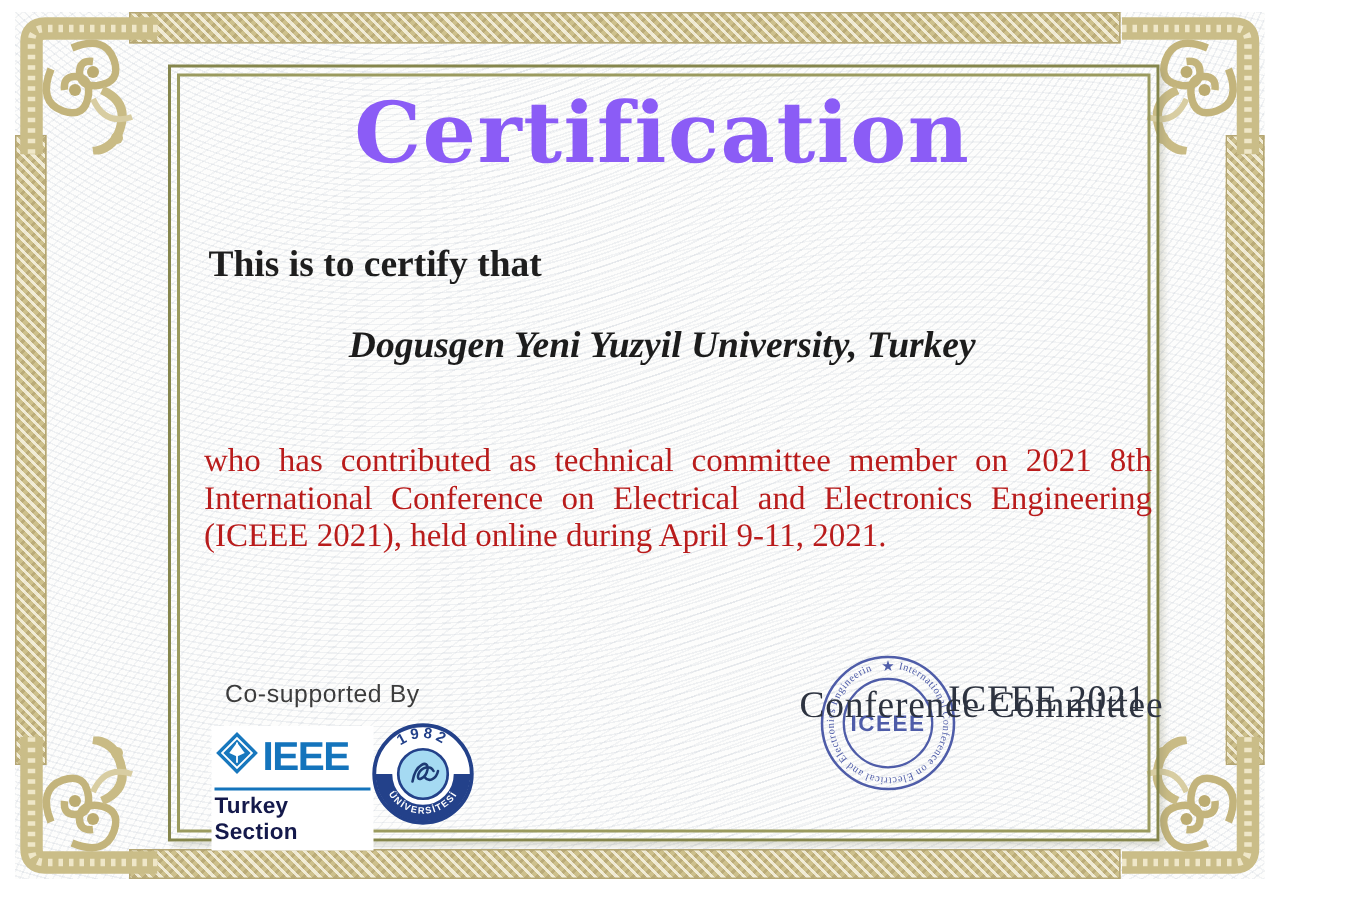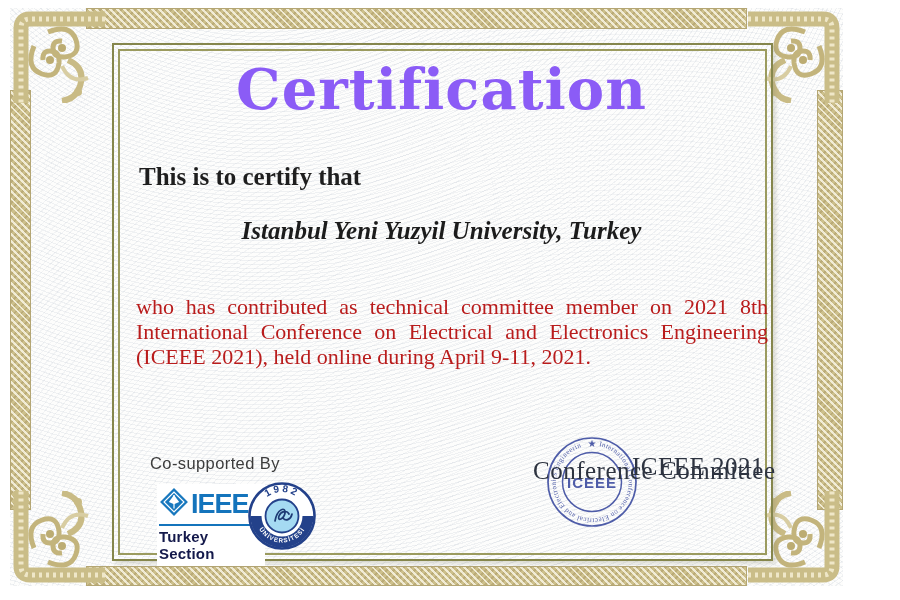--- a/index.html
+++ b/index.html
@@ -41,21 +41,21 @@
          letter-spacing:1px;color:#8b5cf6;}
   .intro{left:139px;top:163px;font-weight:700;font-size:25px;color:#1e1e1e;}
   .recipient{left:113px;top:218px;width:657px;text-align:center;
              font-weight:700;font-style:italic;font-size:25px;line-height:26px;color:#1c1c1c;}
   .bodytext{left:136px;top:295px;width:632px;font-size:22px;line-height:24.8px;
             text-align:justify;color:#b91c1c;}
   .cosup{left:150px;top:454px;font-family:"Liberation Sans", sans-serif;
          font-size:16.5px;color:#3c3c3c;letter-spacing:.4px;}
 
   
-  .ieee{left:141px;top:484px;width:104px;background:#ffffff;padding:3px 2px 4px 2px;margin-left:16px;}
+  .ieee{left:141px;top:484px;width:104px;background:#ffffff;padding:3px 2px 4px 2px;}
   .ieee-row{display:flex;align-items:center;gap:2px;}
   .ieee-word{font-family:"Liberation Sans", sans-serif;font-weight:700;font-size:27px;
              color:#1474bc;letter-spacing:-1px;line-height:1;}
   .ieee-div{height:2px;background:#1474bc;margin:3px 0 2px 0;}
   .ieee-sec{font-family:"Liberation Sans", sans-serif;font-weight:700;font-size:15px;
             color:#14194b;letter-spacing:.2px;}
 
   .seal{left:247px;top:481px;}
   .stamp{left:544px;top:434px;opacity:.92;}
 
@@ -124,21 +124,21 @@
     <circle cx="40" cy="52" r="4" fill="#bcac72"></circle>
     <circle cx="68" cy="84" r="4" fill="#c9bb85"></circle>
   </svg>
 </div>
 
 <div class="abs frame"></div>
 
 <div class="abs title">Certification</div>
 <div class="abs intro">This is to certify that</div>
 <div class="abs recipient">
-  <div>Istanbul Yeni Yuzyil University, Turkey</div>
+  <div>Dogusgen Yeni Yuzyil University, Turkey</div>
 </div>
 <div class="abs bodytext">who has contributed as technical committee member on 2021 8th International Conference on Electrical and Electronics Engineering (ICEEE 2021), held online during April 9-11, 2021.</div>
 
 <div class="abs cosup">Co-supported By</div>
 
 <div class="abs ieee">
   <div class="ieee-row">
     <span>
       <svg width="30" height="30" viewBox="0 0 32 32">
         <rect x="5.5" y="5.5" width="21" height="21" transform="rotate(45 16 16)" fill="#1878be"></rect>

